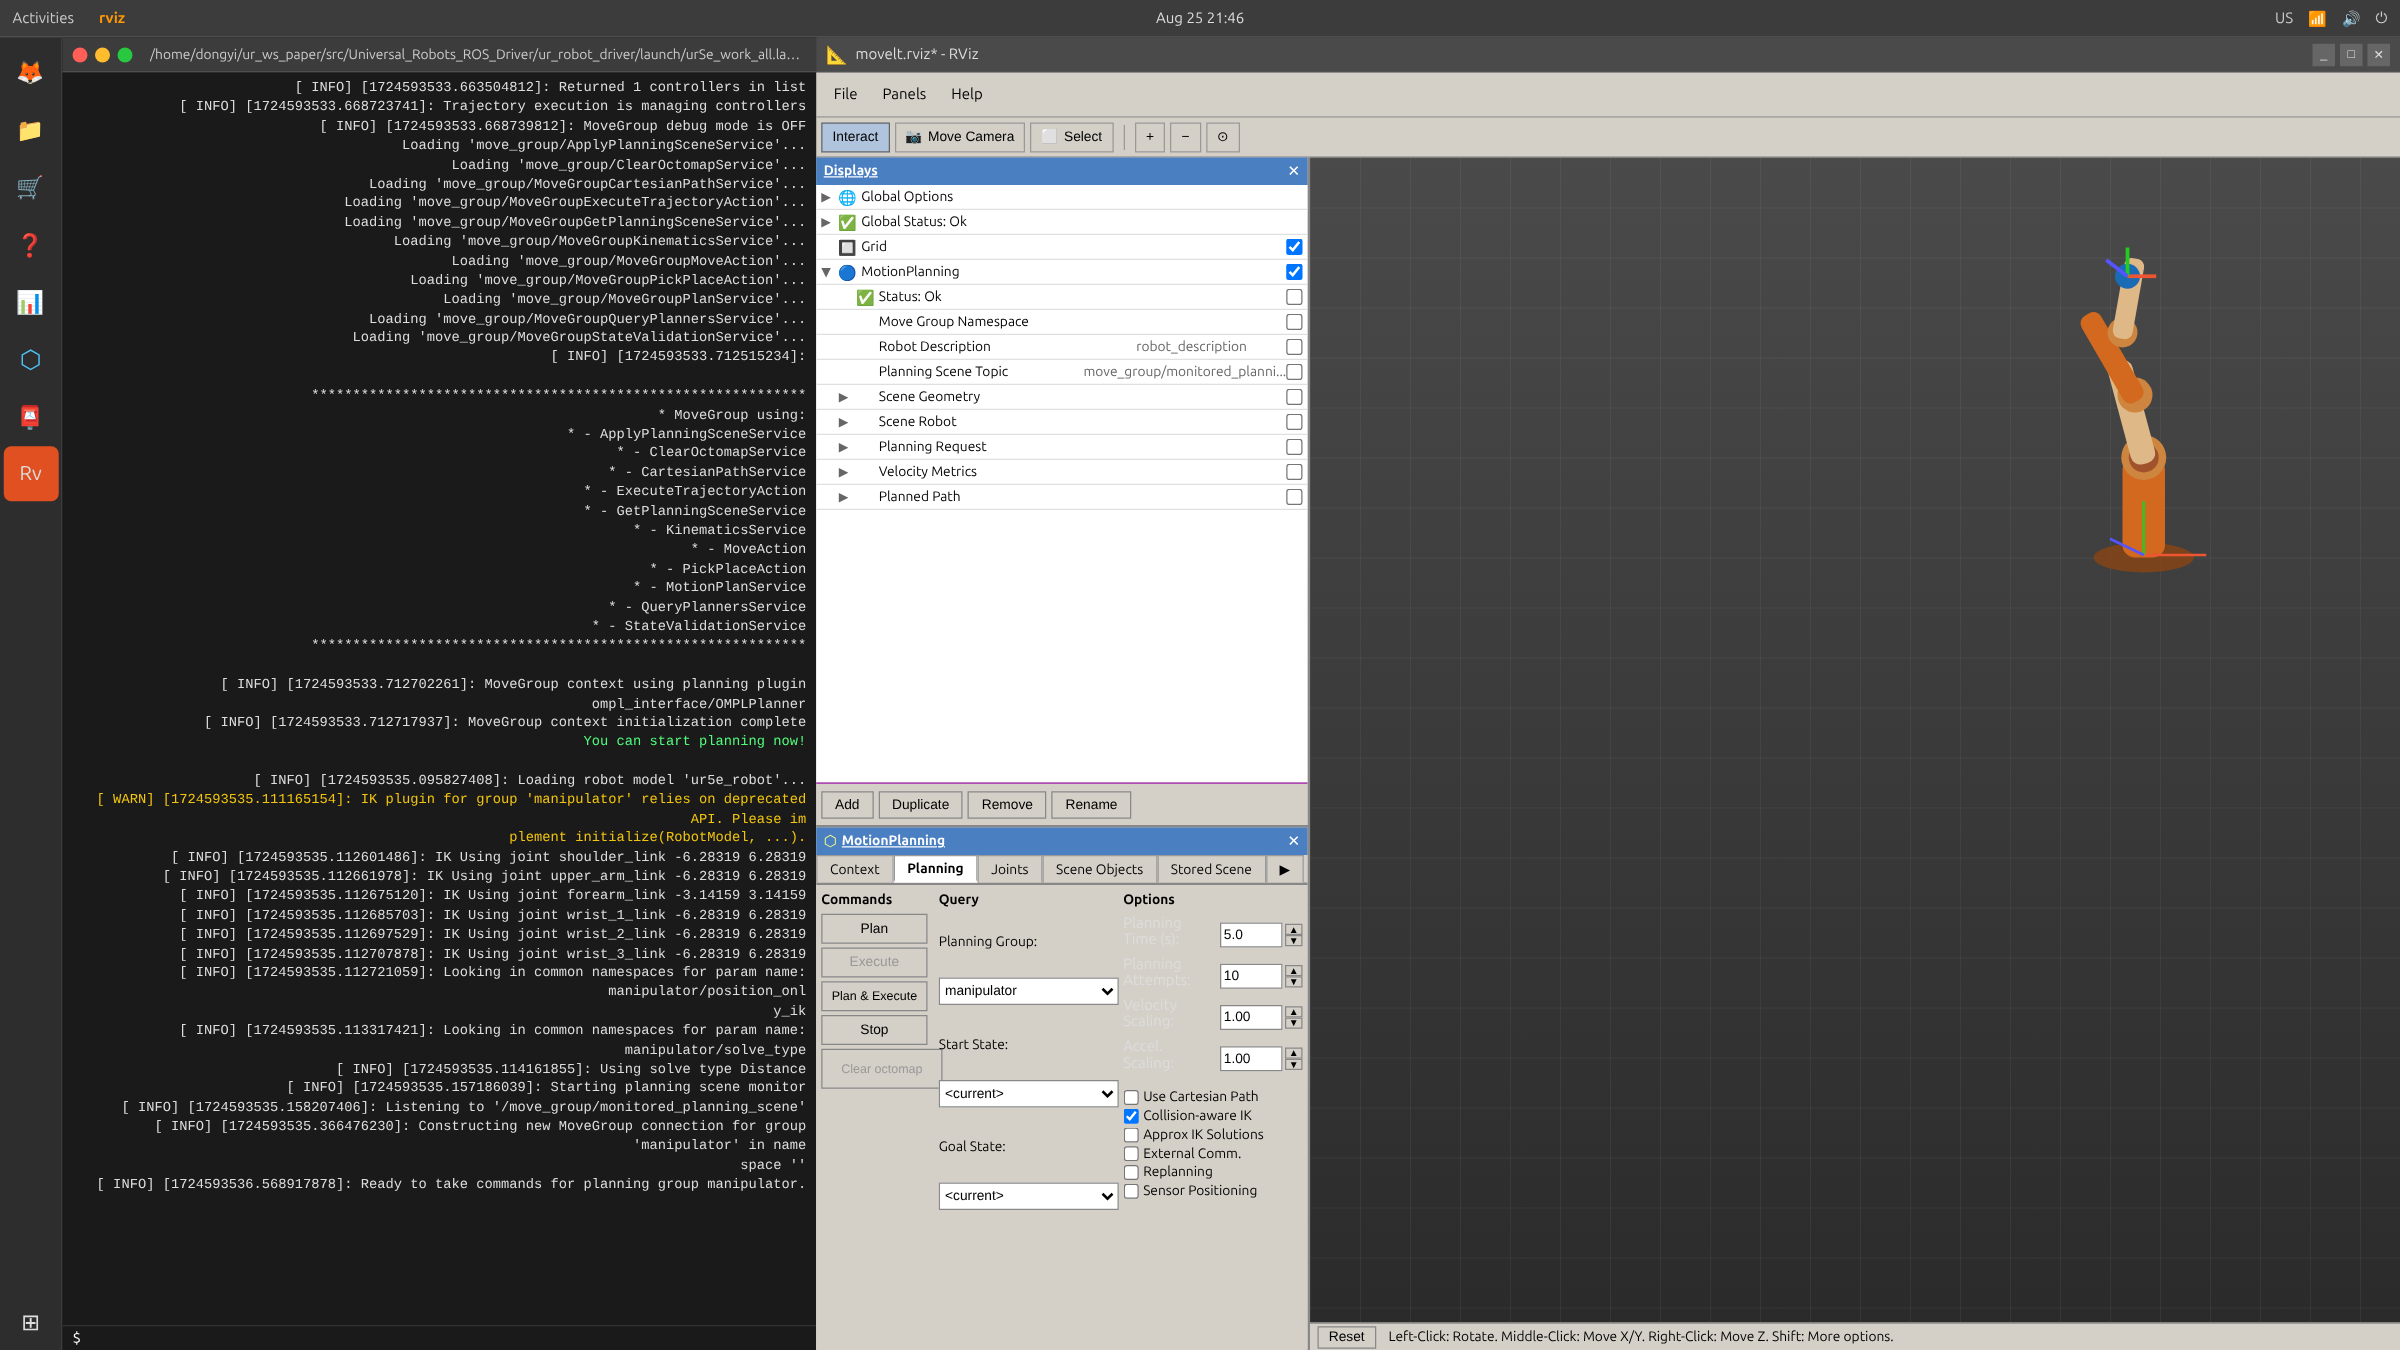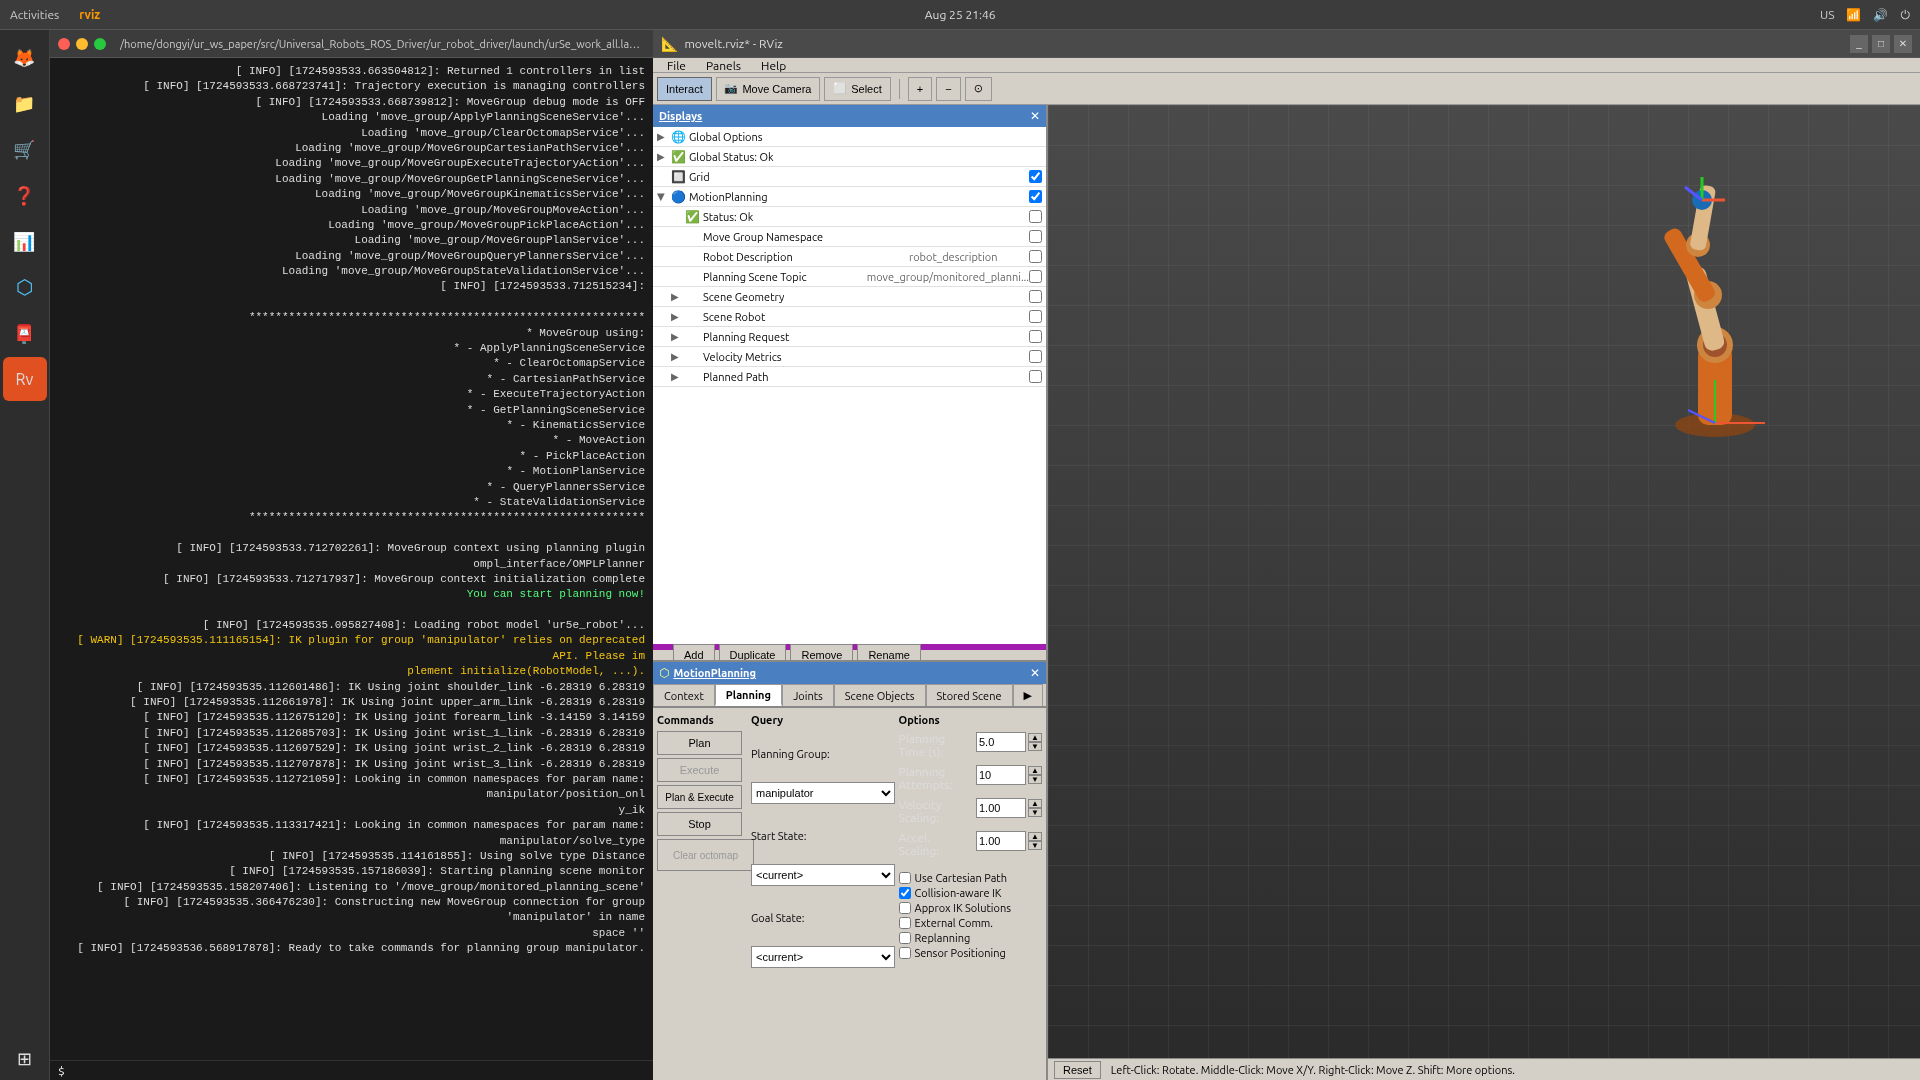--- a/index.html
+++ b/index.html
@@ -127,21 +127,21 @@
       width: 18px; height: 18px;
       background: #666;
       border: none;
       color: #ddd;
       font-size: 10px;
       cursor: pointer;
       display: flex; align-items: center; justify-content: center;
     }
 
     .rviz-menubar {
-      height: 15px;
+      height: 36px;
       background: #d4d0c8;
       display: flex;
       align-items: center;
       padding: 0 4px;
       gap: 0;
       border-bottom: 1px solid #999;
     }
     .menu-item {
       padding: 2px 10px;
       color: #000;
@@ -214,27 +214,27 @@
       border-bottom: 1px solid #e0e0e0;
     }
     .tree-arrow { width: 14px; color: #666; font-size: 10px; }
     .tree-icon { width: 16px; font-size: 12px; margin-right: 2px; }
     .tree-label { flex: 1; }
     .tree-checkbox { margin-left: auto; margin-right: 4px; }
     .tree-indent1 { padding-left: 18px; }
     .tree-value { color: #666; font-size: 11px; min-width: 120px; }
 
     .displays-toolbar {
-      height: 16px;
-      background: #d4d0c8;
-      display: flex;
-      align-items: center;
-      padding: 0 20px;
+      height: 34px;
+      background: #d4d0c8;
+      display: flex;
+      align-items: center;
+      padding: 0 4px;
       gap: 4px;
-      border-top: 6px solid #a21caf;
+      border-top: 1px solid #a21caf;
     }
     .display-btn {
       height: 22px;
       padding: 0 10px;
       background: #d4d0c8;
       border: 1px solid #888;
       color: #000;
       font-size: 11px;
       cursor: pointer;
     }
@@ -321,21 +321,21 @@
     }
     .cmd-btn:disabled { color: #999; cursor: default; }
 
     .field-label {
       font-size: 11px;
       color: #000;
       margin-bottom: 2px;
     }
     .field-row {
       display: flex;
-      align-items: flex-start;
+      align-items: flex-end;
       gap: 4px;
       margin-bottom: 3px;
     }
 
     select.mp-select {
       height: 22px;
       font-size: 11px;
       background: white;
       border: 1px solid #888;
       color: #000;

